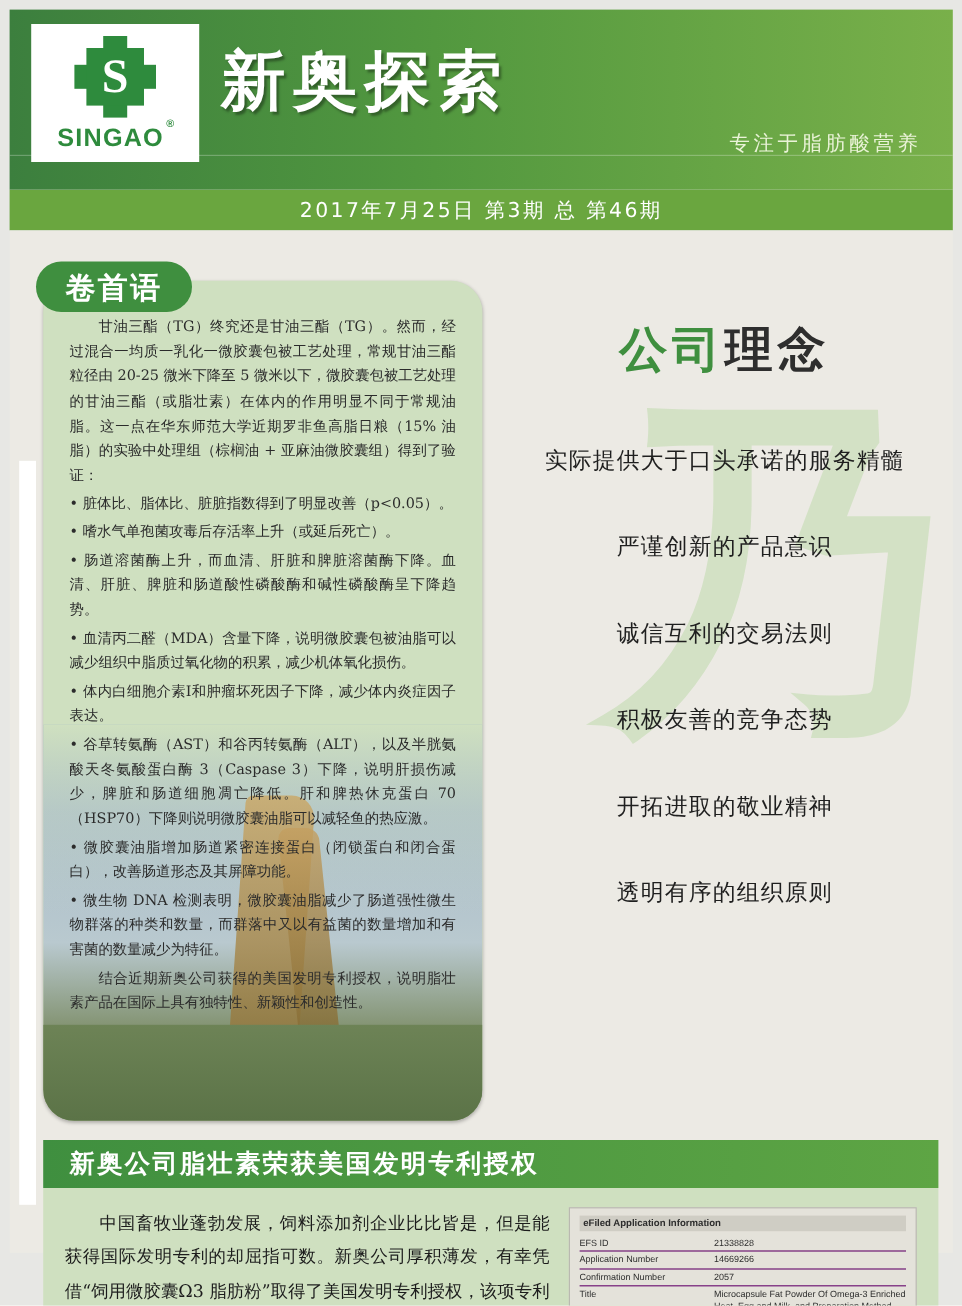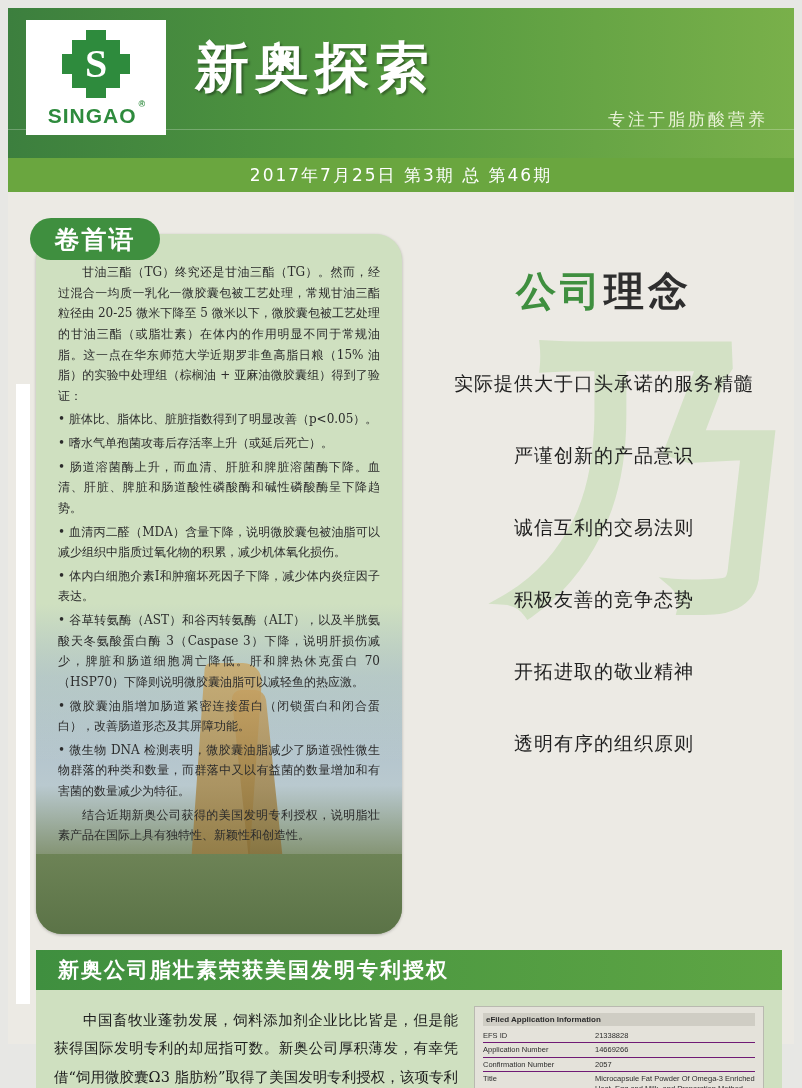--- a/index.html
+++ b/index.html
@@ -41,21 +41,21 @@
     position:absolute;left:12px;top:12px;width:48px;height:48px;
     color:#ffffff;font-size:40px;font-weight:bold;line-height:48px;text-align:center;
     font-family:"Liberation Serif",serif;
   }
   .logo-text{
     margin-top:4px;color:#2e8b3d;font-size:21px;font-weight:bold;letter-spacing:1px;
     font-family:"Liberation Sans",sans-serif;position:relative;
   }
   .logo-text sup{font-size:9px;position:relative;top:-8px;left:2px;}
   .masthead{
-    position:absolute;left:187px;top:24px;
+    position:absolute;left:176px;top:24px;
     color:#ffffff;font-size:54px;font-weight:bold;letter-spacing:6px;
     font-family:"DejaVu Sans",sans-serif;
     text-shadow:2px 2px 2px rgba(0,0,0,.35);
   }
   .slogan{
     position:absolute;right:26px;top:100px;
     color:#eaf3d8;font-size:17px;letter-spacing:3px;
     font-family:Liberation Serif, serif;
   }
   .issue-bar{

